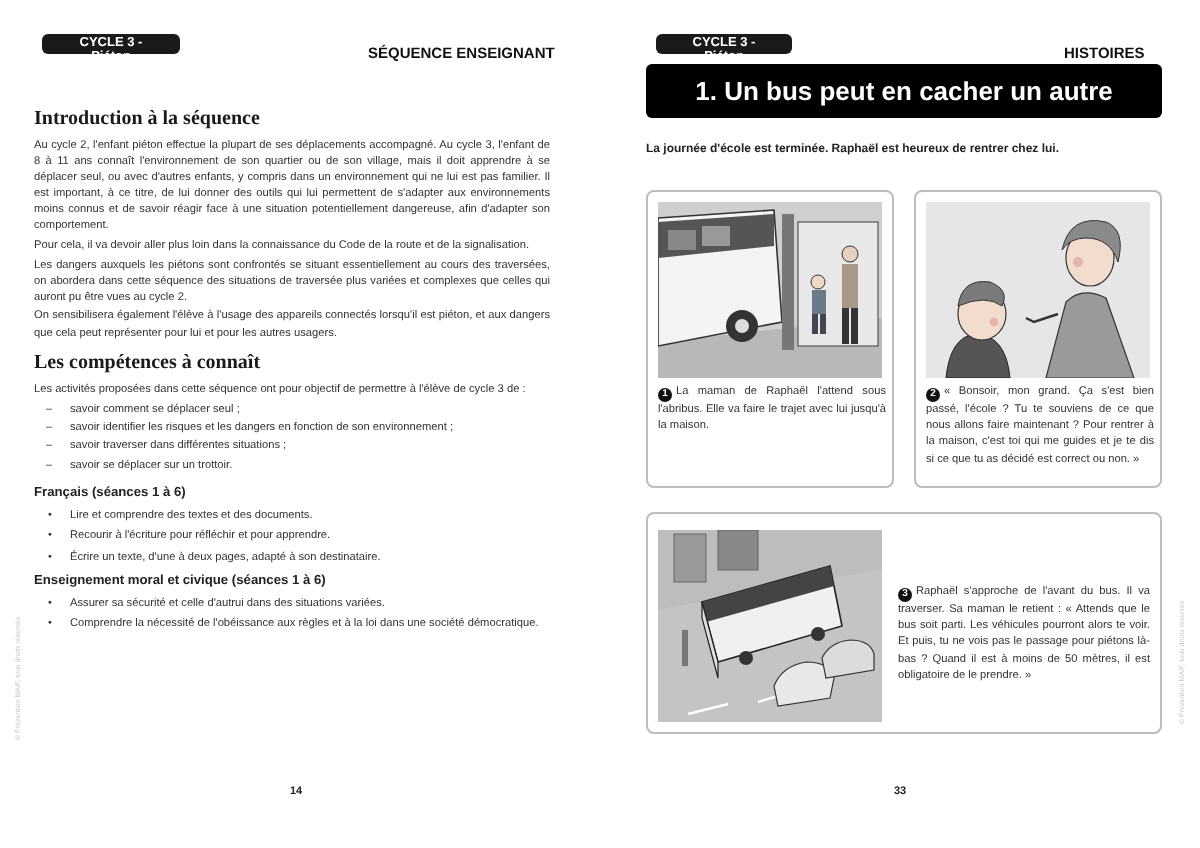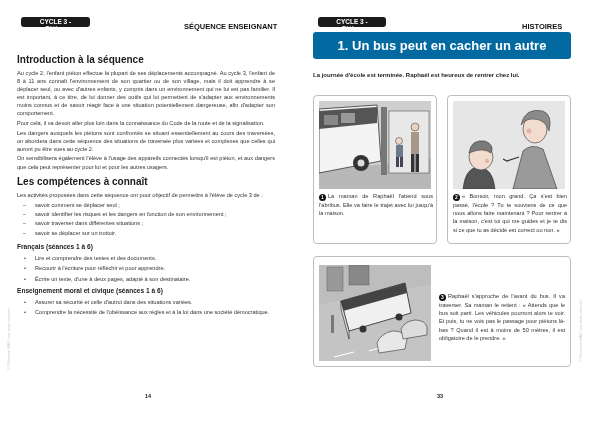--- a/index.html
+++ b/index.html
@@ -1,38 +1,38 @@
 <!DOCTYPE html>
 <html><head>
   <meta charset="utf-8">
   <style>
     * { box-sizing: border-box; margin: 0; padding: 0; }
     html, body { width: 600px; height: 424px; background: #ffffff; overflow: hidden; }
     body { font-family: "Liberation Sans", sans-serif; color: #222; position: relative; }
 
     .page { position: absolute; top: 0; height: 348px; width: 300px; }
     .page.left { left: 0; }
-    .page.right { left: 288px; }
+    .page.right { left: 298px; }
 
     .cycle-badge {
       position: absolute; top: 17px;
       background: #1a1a1a; color: #fff;
       font-size: 6.5px; font-weight: bold;
       padding: 2px 8px; border-radius: 3px;
       height: 10px; line-height: 6.5px;
     }
     .left .cycle-badge { left: 21px; width: 69px; text-align: center; }
     .right .cycle-badge { left: 30px; width: 68px; text-align: center; }
 
     .section-label { position: absolute; top: 22px; font-size: 7.5px; font-weight: bold; color: #111; }
     .left .section-label { left: 184px; }
     .right .section-label { left: 534px; left: 234px; }
 
     .left-content { position: absolute; left: 17px; top: 54px; width: 258px; }
-    h2 { font-size: 10px; font-weight: bold; color: #1a1a1a; margin-bottom: 4px; }
+    h2 { font-size: 10px; font-weight: bold; color: #1a1a1a; margin-bottom: 4px; font-family: Liberation Serif, serif; }
     .para { font-size: 5.6px; line-height: 8.1px; color: #333; text-align: justify; }
     .para + .para { margin-top: 1.5px; }
     .intro-block { margin-bottom: 5px; }
 
     .dash-list { list-style: none; margin-top: 2px; }
     .dash-list li { font-size: 5.6px; line-height: 9.3px; color: #333; padding-left: 18px; position: relative; }
     .dash-list li::before { content: "–"; position: absolute; left: 6px; }
 
     .subhead { font-size: 6.6px; font-weight: bold; color: #222; margin: 4px 0 4px 0; }
     .bullet-list { list-style: none; }
@@ -45,21 +45,21 @@
 
     .copyright {
       position: absolute; font-size: 3.5px; color: #c8c8c8;
       transform: rotate(-90deg); transform-origin: left top; white-space: nowrap;
     }
     .left .copyright { left: 7px; top: 370px; }
     .right .copyright { left: 291px; top: 362px; }
 
     .title-bar {
       position: absolute; left: 25px; top: 32px; width: 258px; height: 27px;
-      background: #0369a1; border-radius: 3px;
+      background: #000000; border-radius: 3px;
       color: #fff; font-size: 13px; font-weight: bold;
       display: flex; align-items: center; justify-content: center;
     }
     .lead { position: absolute; left: 25px; top: 72px; font-size: 6px; font-weight: bold; color: #222; }
 
     .panel {
       position: absolute; background: #fff;
       border: 1px solid #bdbdbd; border-radius: 4px;
     }
     .panel-1 { left: 25px; top: 95px; width: 124px; height: 149px; }

